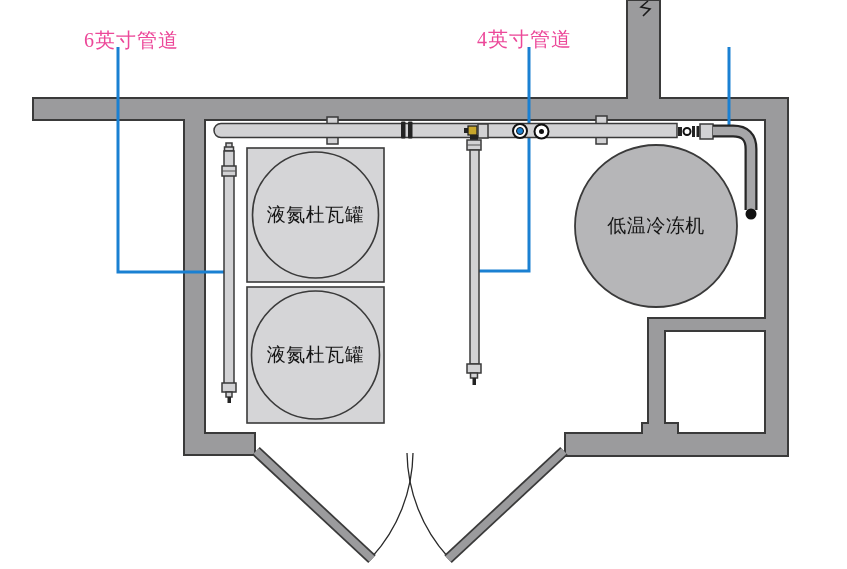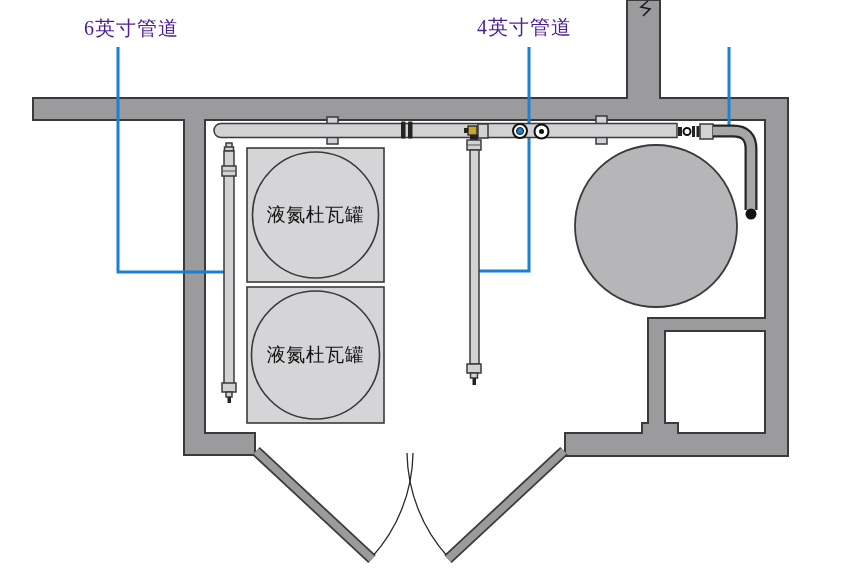--- a/index.html
+++ b/index.html
@@ -11,21 +11,21 @@
   .leader{fill:none;stroke:var(--leader_blue);stroke-width:3;}
   .equip{fill:var(--equipment_light_gray);stroke:var(--outline);stroke-width:1.6;}
   .chill{fill:var(--chiller_gray);stroke:var(--outline);stroke-width:1.8;}
   .pipe{fill:var(--pipe_gray);stroke:var(--outline);stroke-width:1.5;}
   .darkbit{fill:#232323;stroke:none;}
   .doorout{stroke:var(--outline);stroke-width:11;fill:none;}
   .doorin{stroke:var(--wall_gray);stroke-width:7.5;fill:none;}
   .arc{stroke:#2a2a2a;stroke-width:1.3;fill:none;}
   .hoseout{stroke:#262626;stroke-width:13;fill:none;}
   .hosein{stroke:var(--hose_gray);stroke-width:8.5;fill:none;}
-  .lbl{position:absolute;color:#4c1d95;font-size:20px;line-height:1.1;letter-spacing:1px;white-space:nowrap;}
+  .lbl{position:absolute;color:#ec4899;font-size:20px;line-height:1.1;letter-spacing:1px;white-space:nowrap;margin-top:12px;}
   .tanklbl{position:absolute;display:flex;align-items:center;justify-content:center;
            color:#141414;font-size:19px;letter-spacing:0.5px;white-space:nowrap;}
 </style>
 </head>
 <body>
 
 <div id="stage">
 
   <svg width="847" height="569" viewBox="0 0 847 569">
 
@@ -106,13 +106,14 @@
       <line class="doorout" x1="564" y1="451" x2="448" y2="559"></line>
       <line class="doorin" x1="564" y1="451" x2="448" y2="559"></line>
     </g>
   </svg>
 
   <div class="lbl" style="left:84px;top:17px;">6英寸管道</div>
   <div class="lbl" style="left:477px;top:16px;">4英寸管道</div>
 
   <div class="tanklbl" style="left:247px;top:148px;width:137px;height:134px;">液氮杜瓦罐</div>
   <div class="tanklbl" style="left:247px;top:287px;width:137px;height:136px;">液氮杜瓦罐</div>
+  <div class="tanklbl" style="left:575px;top:145px;width:162px;height:162px;">低温冷冻机</div>
 </div>
 
 </body></html>

